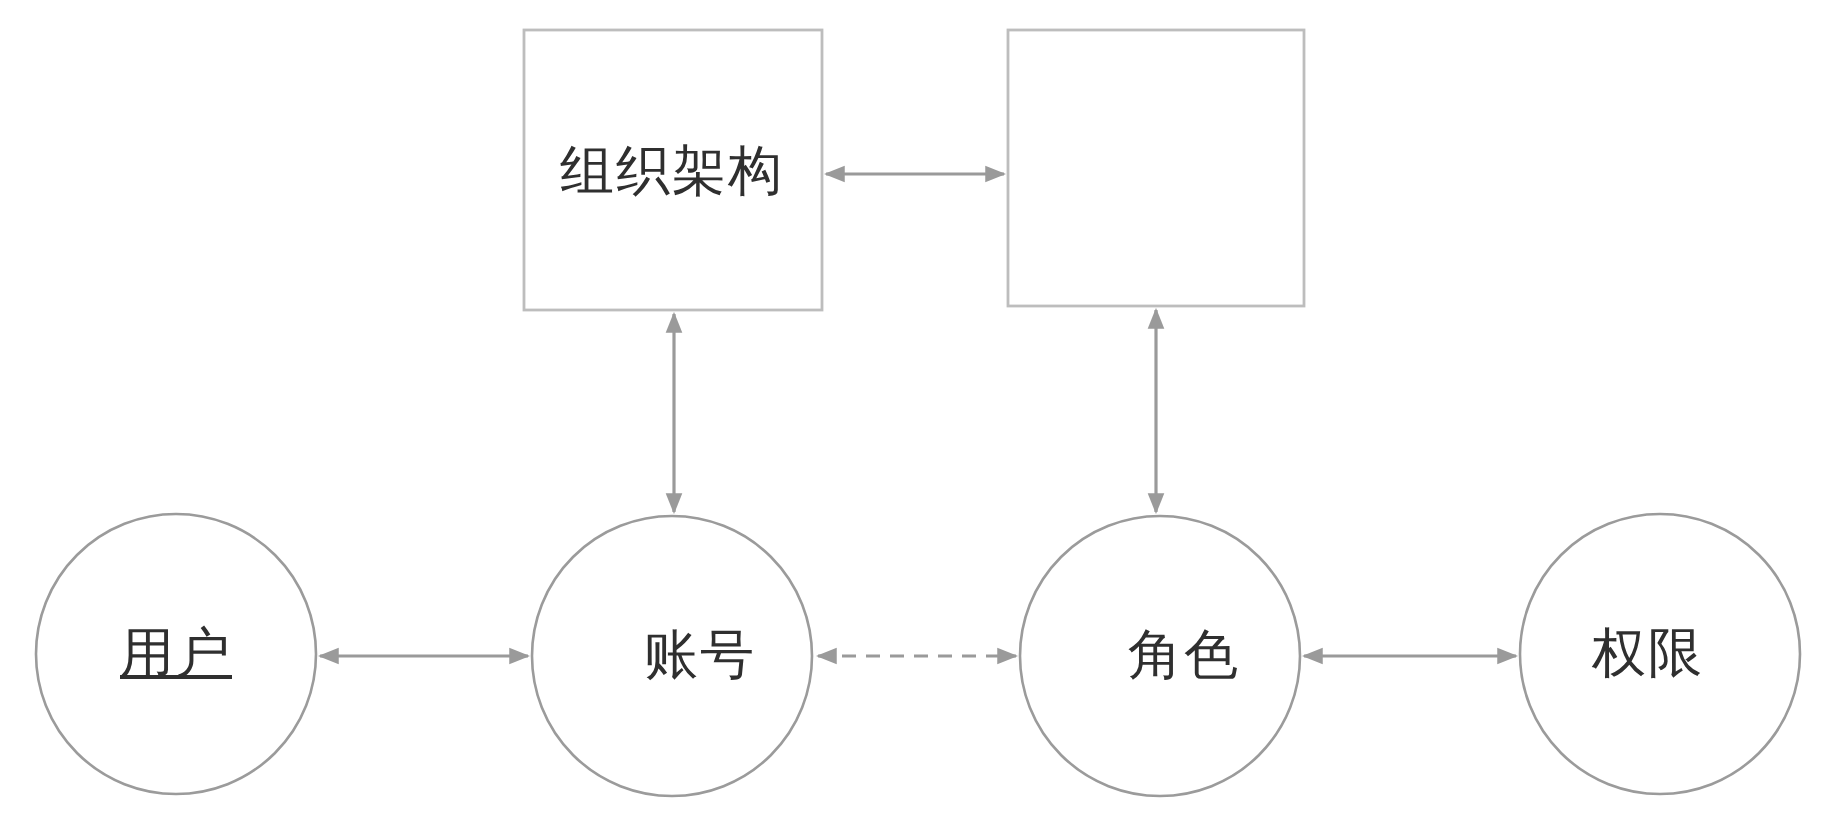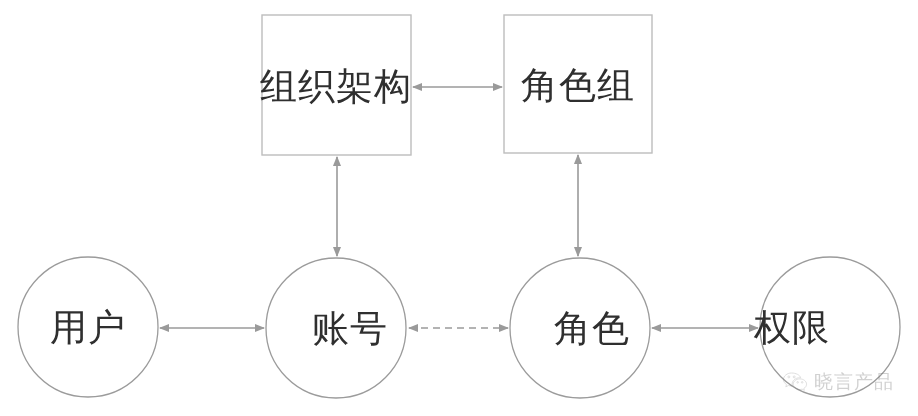--- a/index.html
+++ b/index.html
@@ -22,21 +22,21 @@
     position: absolute;
     top: 0;
     left: 0;
     width: 918px;
     height: 416px;
   }
   .node-label {
     position: absolute;
     text-align: center;
     color: #2f2f2f;
-    font-size: 37px;
+    font-size: 27px;
     line-height: 1;
     letter-spacing: 1px;
     white-space: nowrap;
     font-family: "DejaVu Sans", "Liberation Sans", sans-serif;
     transform: translate(-50%, -50%);
     pointer-events: none;
   }
   .watermark {
     position: absolute;
     display: flex;
@@ -93,39 +93,23 @@
 
     <circle cx="336" cy="328" r="70" fill="#ffffff" stroke="#9b9b9b" stroke-width="1.3"></circle>
 
     <circle cx="580" cy="328" r="70" fill="#ffffff" stroke="#9b9b9b" stroke-width="1.3"></circle>
 
     <circle cx="830" cy="327" r="70" fill="#ffffff" stroke="#9b9b9b" stroke-width="1.3"></circle>
   </svg>
 
   <div class="node-label" style="left:336px; top:86px;">组织架构</div>
 
-  <div class="node-label" style="left:578px; top:85px;">角色组</div>
 
-  <div class="node-label" style="left:88px; top:327px;">用户</div>
+  <div class="node-label" style="left:88px; top:327px;text-decoration:underline;">用户</div>
 
   <div class="node-label" style="left:350px; top:328px;">账号</div>
 
   <div class="node-label" style="left:592px; top:328px;">角色</div>
 
-  <div class="node-label" style="left:792px; top:327px;">权限</div>
+  <div class="node-label" style="left:824px; top:327px;">权限</div>
 
-  <div class="watermark" style="left:838px; top:382px;">
-    <span class="watermark-icon-wrap">
-      <svg class="watermark-icon" viewBox="0 0 28 24" aria-hidden="true">
-        <path d="M10.2 2.2C5.3 2.2 1.4 5.4 1.4 9.3c0 2.2 1.3 4.2 3.3 5.5L4 17.3l2.9-1.5c1 .3 2.1.5 3.3.5 0.3 0 .6 0 .9-.05
-                 -.2-.6-.3-1.2-.3-1.85 0-3.9 3.8-7.05 8.5-7.05.3 0 .6.02.9.05C19.4 4.4 15.2 2.2 10.2 2.2z
-                 M7.3 7.5a1.05 1.05 0 1 1 0-2.1 1.05 1.05 0 0 1 0 2.1z
-                 M13.1 7.5a1.05 1.05 0 1 1 0-2.1 1.05 1.05 0 0 1 0 2.1z" fill="none" stroke="#7d7d7d" stroke-width="0.9"></path>
-        <path d="M26.6 14.4c0-3.2-3.3-5.8-7.3-5.8s-7.3 2.6-7.3 5.8 3.3 5.8 7.3 5.8c.9 0 1.7-.1 2.5-.35l2.4 1.25-.6-2.0
-                 c1.8-1.05 3-2.75 3-4.7z
-                 M16.9 13.2a.85.85 0 1 1 0-1.7.85.85 0 0 1 0 1.7z
-                 M21.8 13.2a.85.85 0 1 1 0-1.7.85.85 0 0 1 0 1.7z" fill="none" stroke="#7d7d7d" stroke-width="0.9"></path>
-      </svg>
-    </span>
-    <span class="watermark-text">晓言产品</span>
-  </div>
 
 </div>
 
 </body></html>

